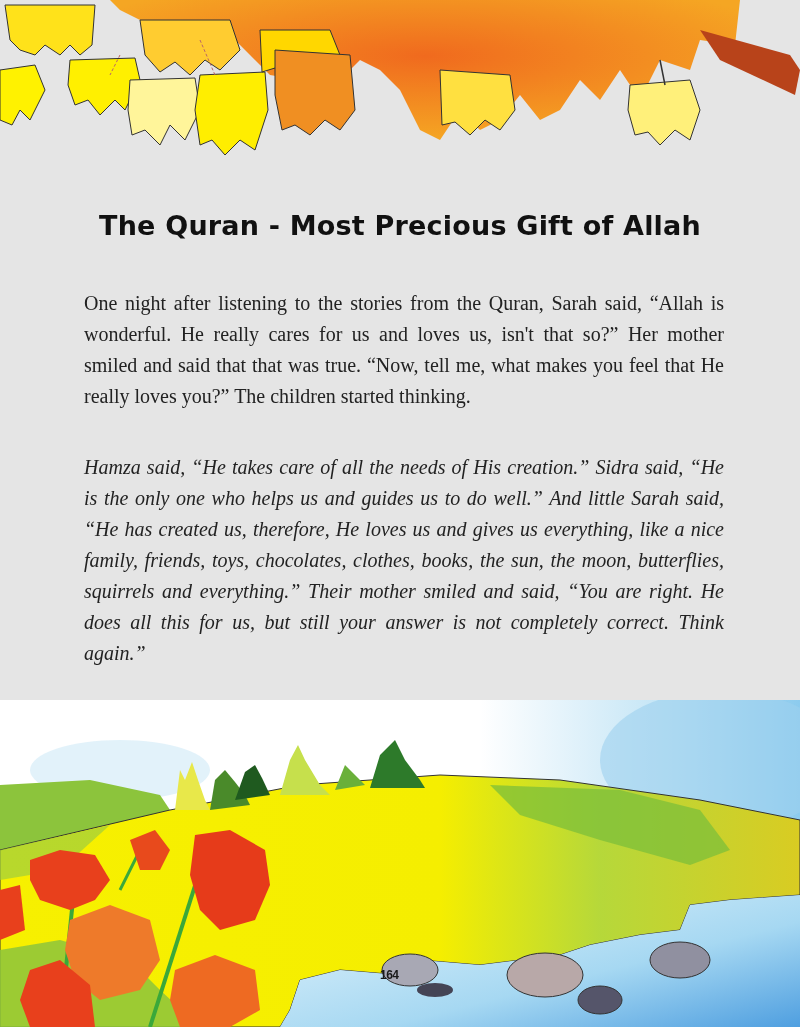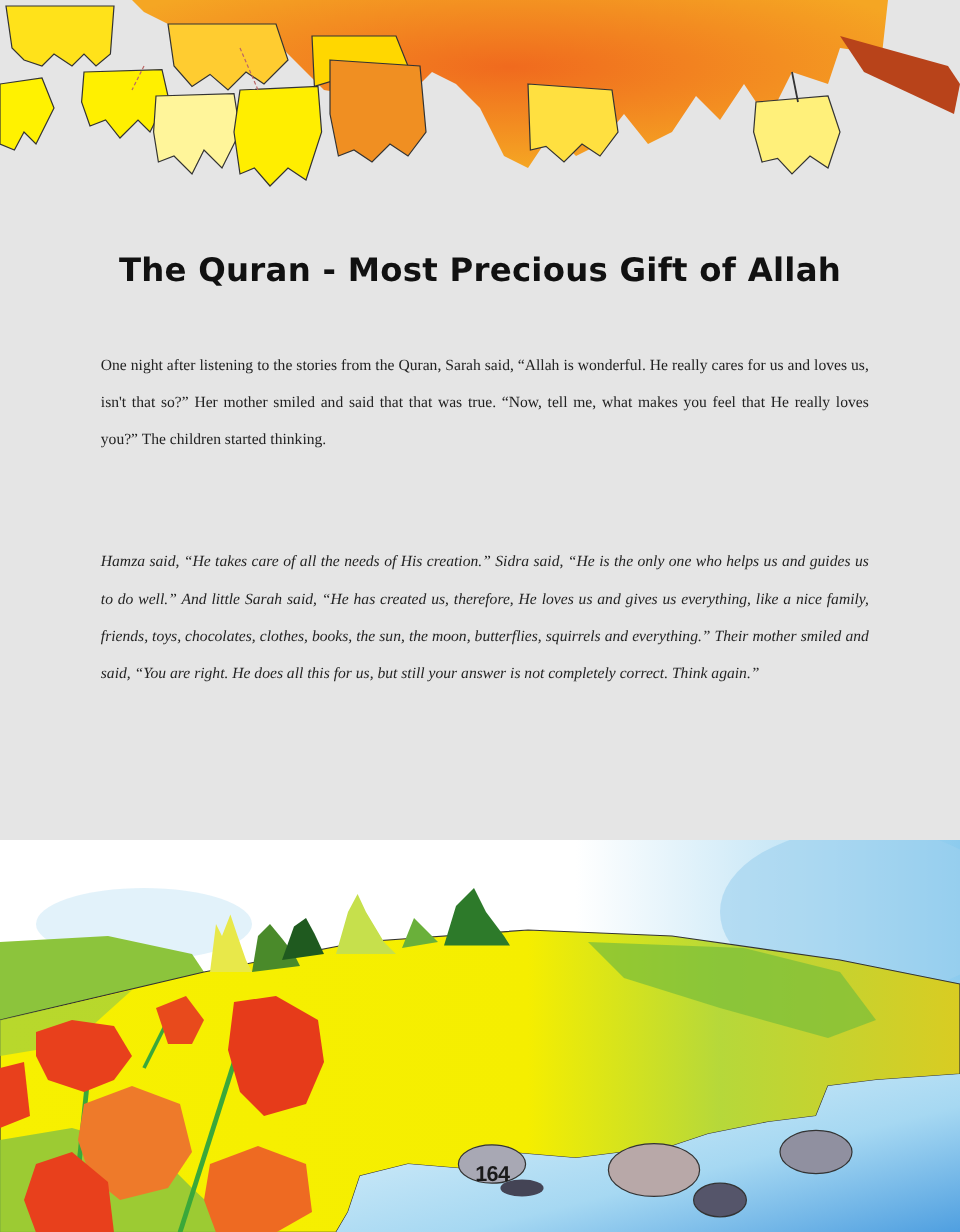--- a/index.html
+++ b/index.html
@@ -15,30 +15,30 @@
     position: absolute; top: 210px; left: 0; width: 800px;
     text-align: center;
     font-family: "DejaVu Sans", sans-serif;
     font-weight: bold; font-size: 27px; color: #111;
     letter-spacing: 0.2px; margin: 0;
   }
 
   .body-text {
     position: absolute; left: 84px; width: 640px;
     font-family: "Liberation Serif", serif;
-    font-size: 13px; line-height: 31px; color: #222;
+    font-size: 20px; line-height: 31px; color: #222;
     text-align: justify; margin: 0;
   }
   .p1 { top: 288px; }
   .p2 { top: 452px; font-style: italic; }
 
   .page-number {
-    position: absolute; left: 396px; top: 968px;
+    position: absolute; left: 380px; top: 968px;
     font-family: "Liberation Sans", sans-serif;
-    font-weight: bold; font-size: 18px; color: #1a1a1a;
+    font-weight: bold; font-size: 12px; color: #1a1a1a;
     letter-spacing: -0.5px;
   }
 </style>
 </head>
 <body>
 
 <div class="page">
 
   <div class="art art-top">
     <svg viewBox="0 0 800 185" preserveAspectRatio="none">

